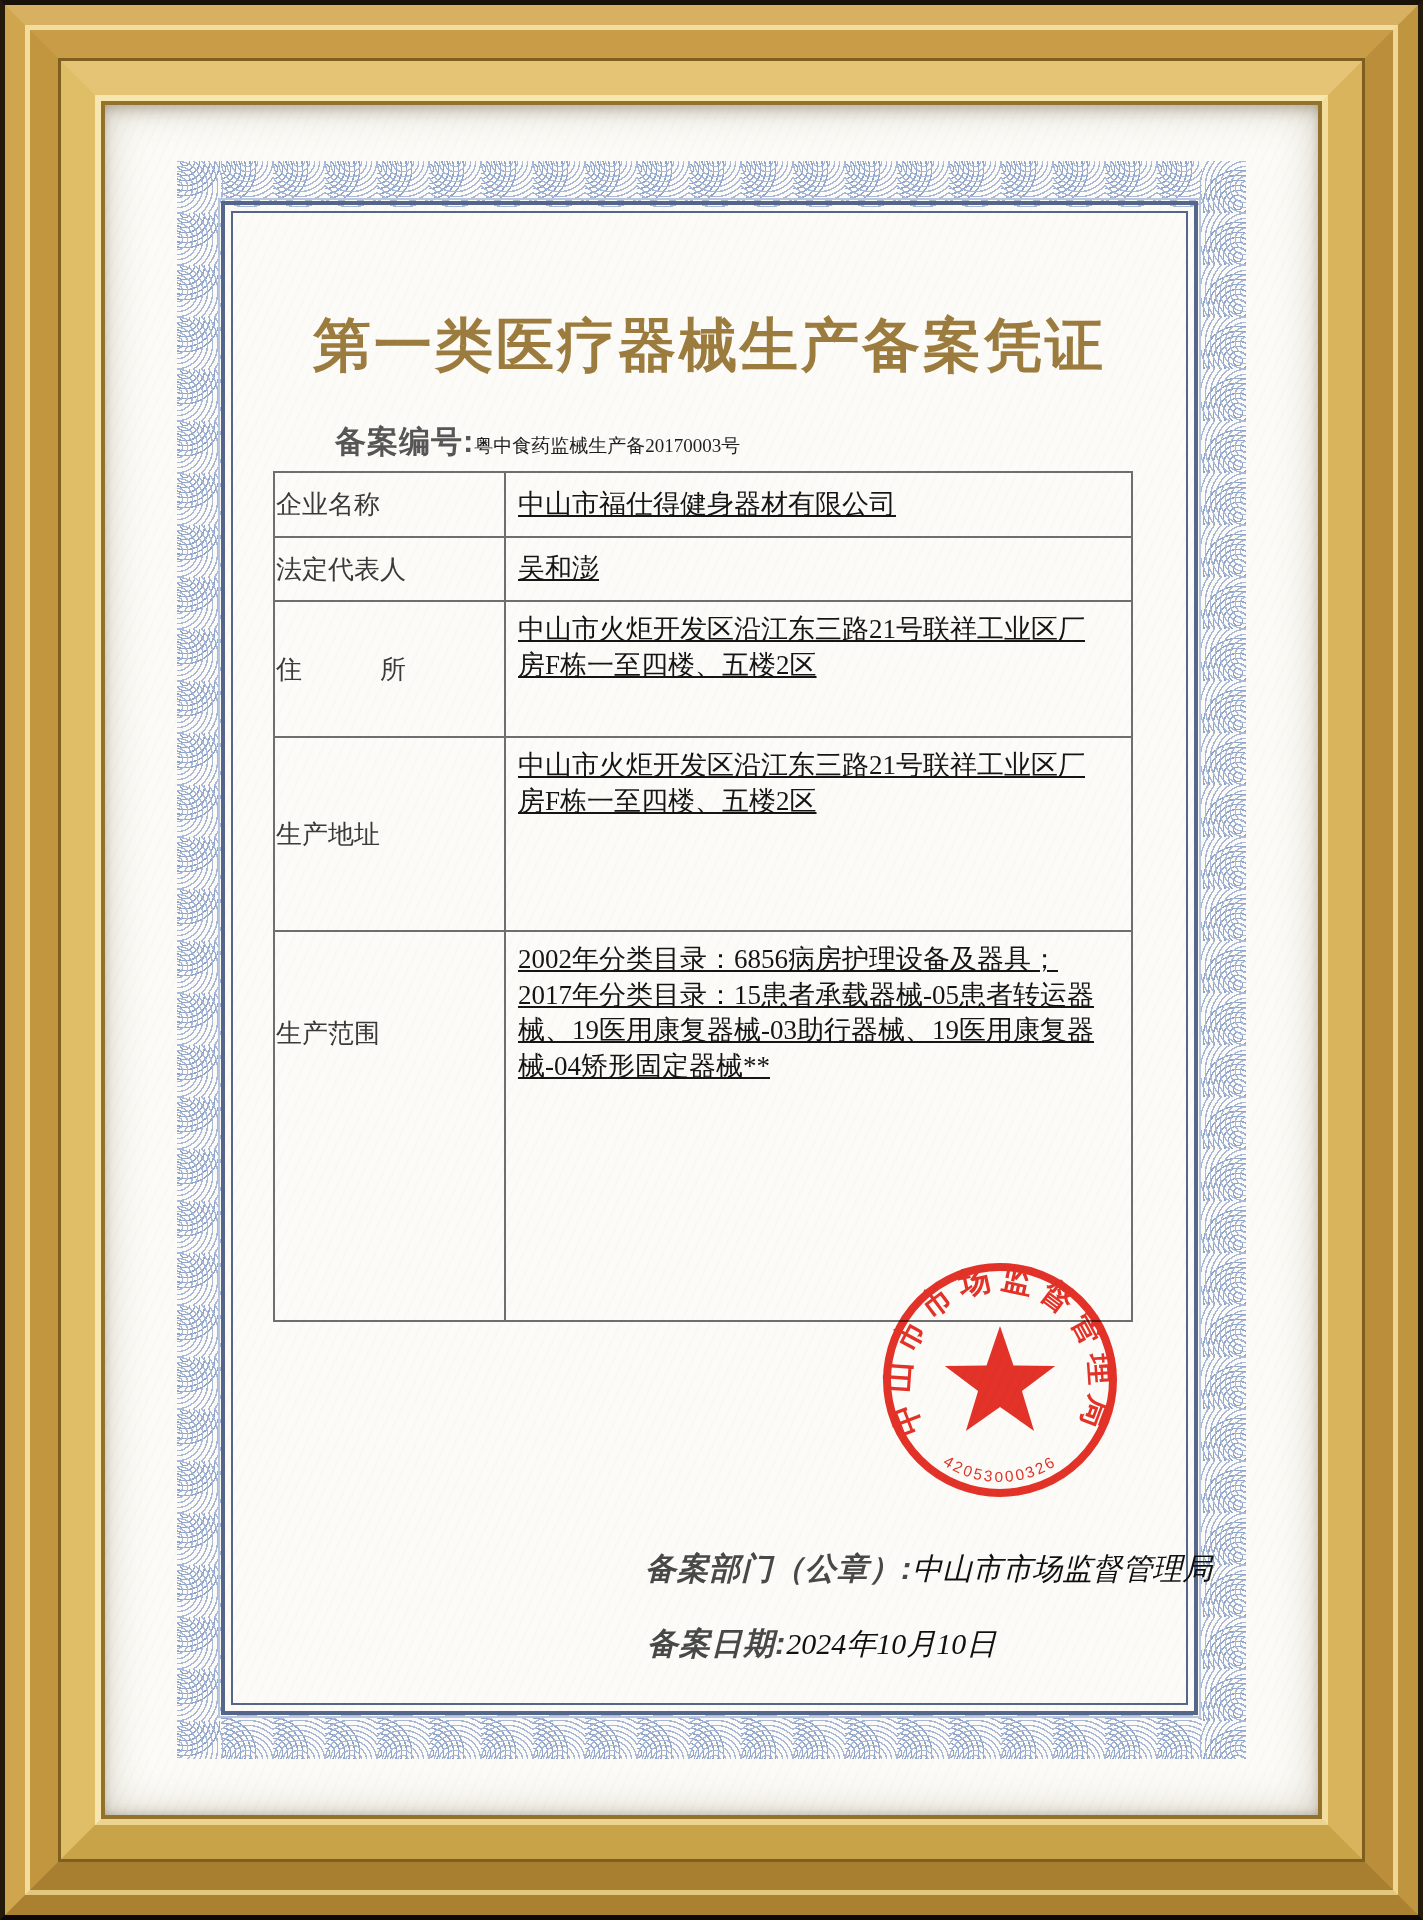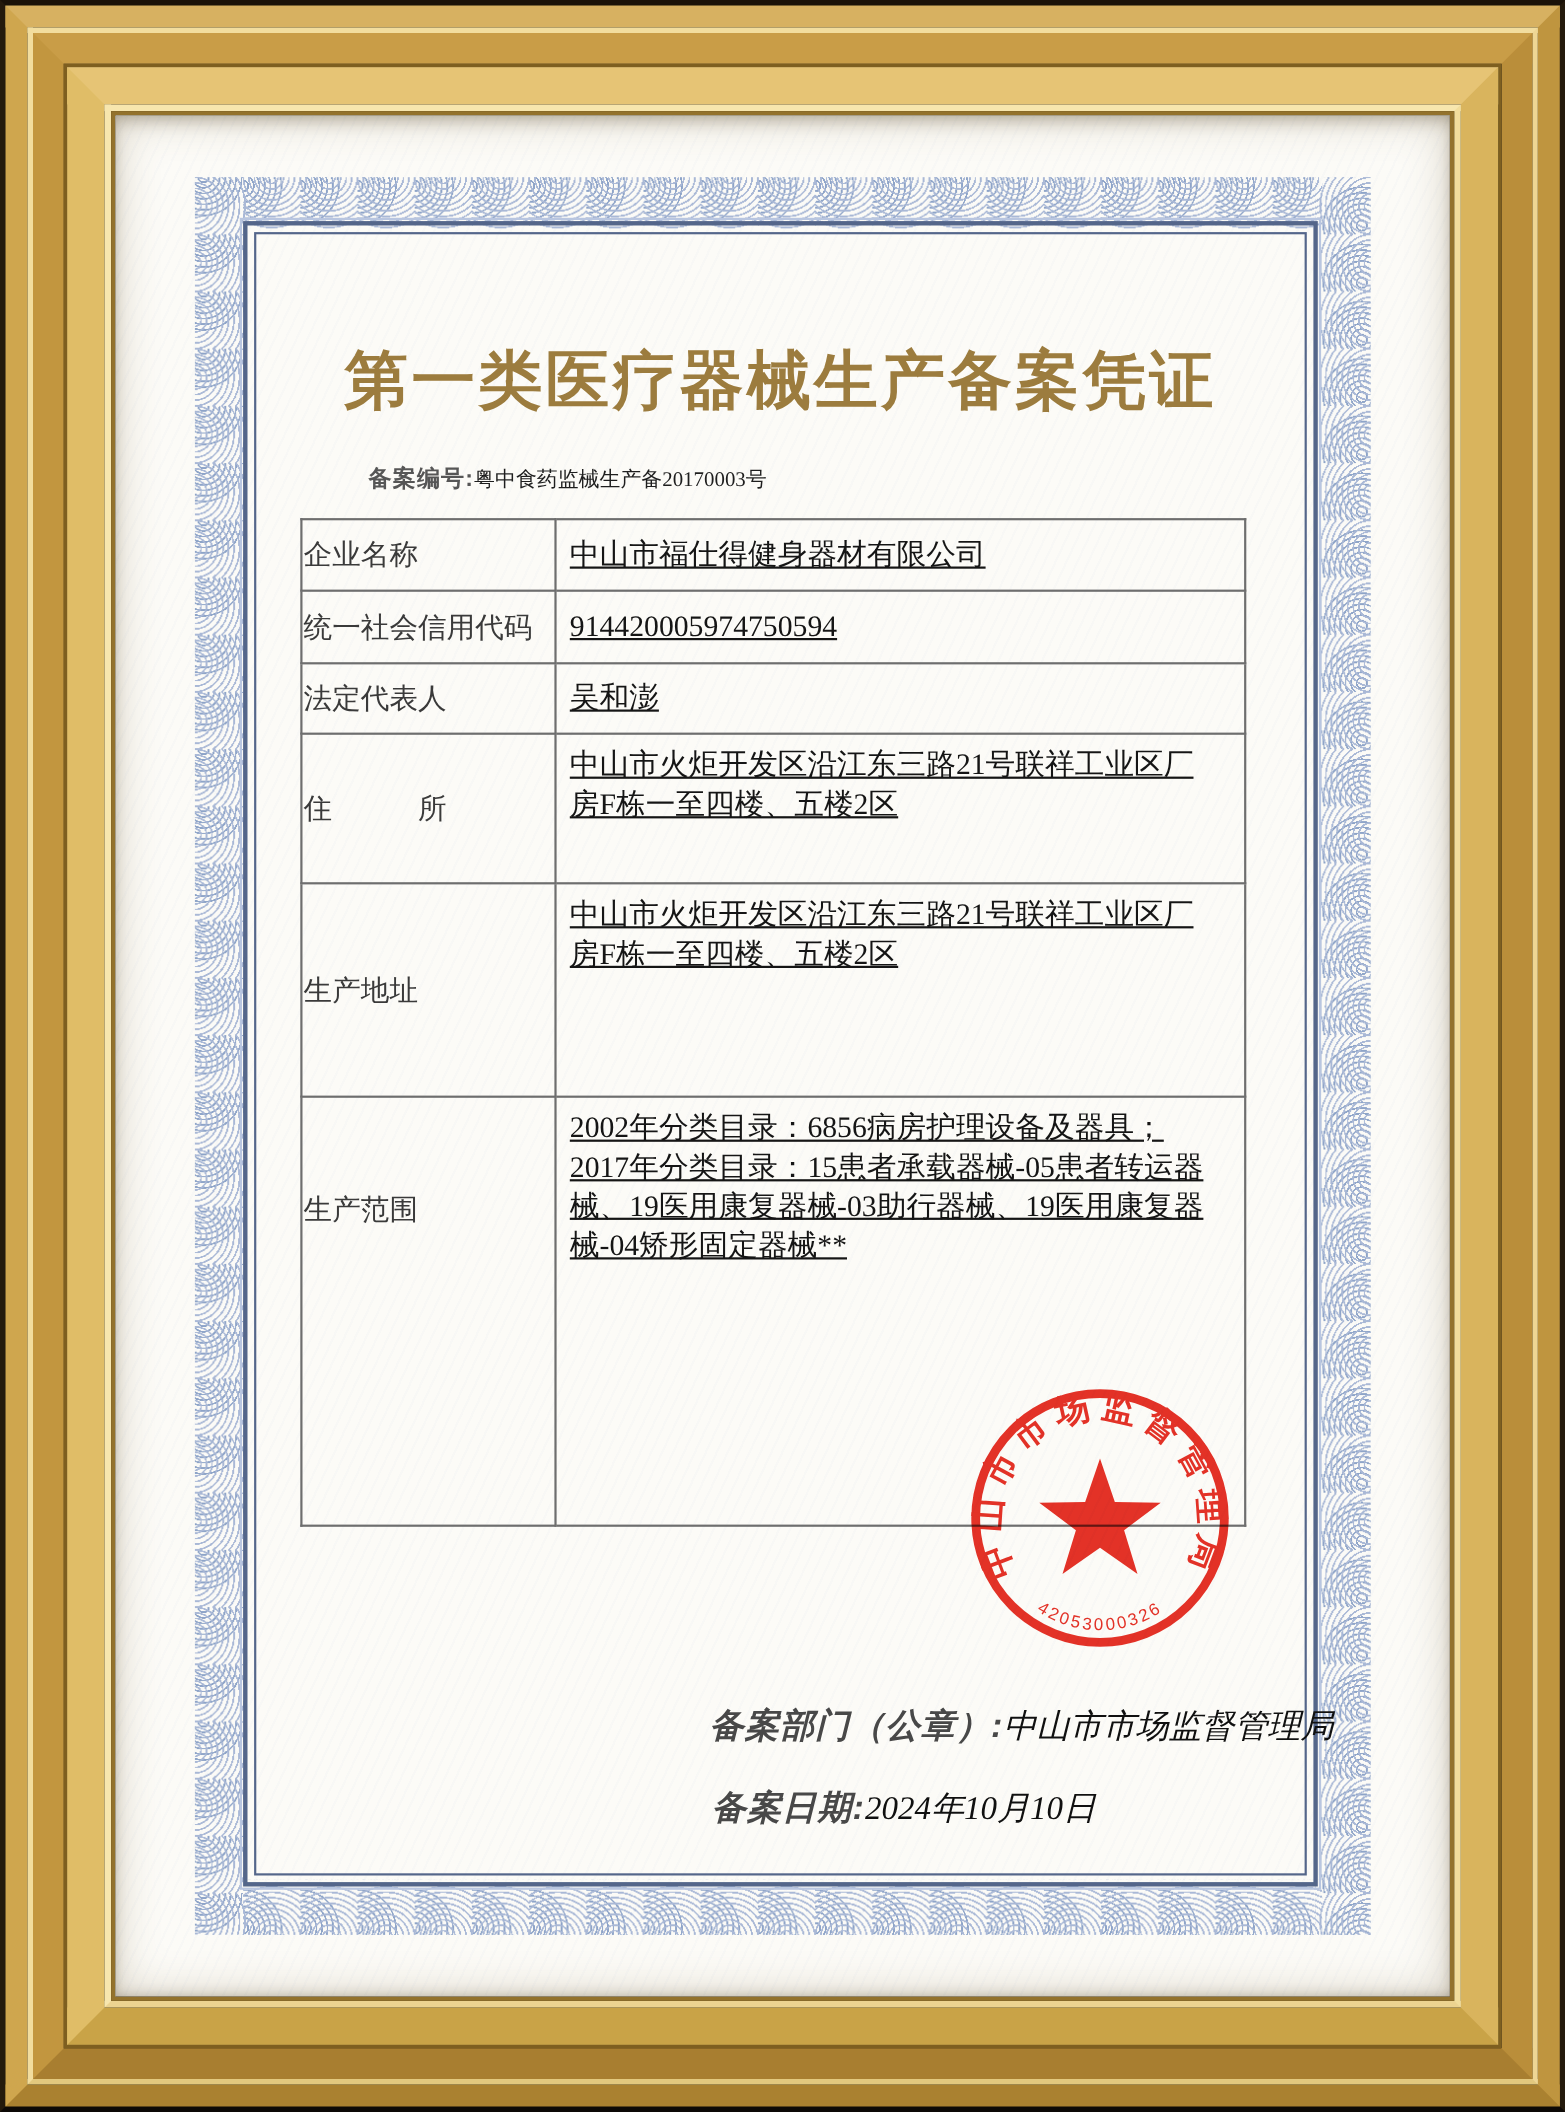--- a/index.html
+++ b/index.html
@@ -36,21 +36,21 @@
       radial-gradient(circle at 50px 26px, rgba(0,0,0,0) 0 5px,#a9b8d6 5px 6.5px,rgba(0,0,0,0) 6.5px 10px,#a9b8d6 10px 11.5px,rgba(0,0,0,0) 11.5px 15px,#a9b8d6 15px 16.5px,rgba(0,0,0,0) 16.5px 20px,#a9b8d6 20px 21.5px,rgba(0,0,0,0) 21.5px 25px,#a9b8d6 25px 26.5px,rgba(0,0,0,0) 26.5px 30px,#a9b8d6 30px 31.5px,rgba(0,0,0,0) 31.5px 35px,#a9b8d6 35px 36.5px,rgba(0,0,0,0) 36.5px 40px,#a9b8d6 40px 41.5px,rgba(0,0,0,0) 41.5px 45px,#a9b8d6 45px 46.5px,rgba(0,0,0,0) 46.5px),
       radial-gradient(circle at 42px 44px, rgba(0,0,0,0) 0 4px,#8ea4c8 4px 5.5px,rgba(0,0,0,0) 5.5px 9px,#8ea4c8 9px 10.5px,rgba(0,0,0,0) 10.5px 14px,#8ea4c8 14px 15.5px,rgba(0,0,0,0) 15.5px 19px,#8ea4c8 19px 20.5px,rgba(0,0,0,0) 20.5px 24px,#8ea4c8 24px 25.5px,rgba(0,0,0,0) 25.5px 29px,#8ea4c8 29px 30.5px,rgba(0,0,0,0) 30.5px 34px,#8ea4c8 34px 35.5px,rgba(0,0,0,0) 35.5px);}
   
   .ib{position:absolute;top:96px;left:116px;right:120px;bottom:100px;border:4px solid #54668a;outline:2px solid #b9c6e0;outline-offset:1px;}
   .ib2{position:absolute;inset:6px;border:2px solid #54668a;}
   .content{position:absolute;inset:0;padding-left:15px;}
   
   .title{position:absolute;top:94px;left:0;right:0;text-align:center;font-size:58px;font-weight:bold;
          color:#9c7c3e;letter-spacing:3px;}
   .regline{position:absolute;top:208px;left:102px;white-space:nowrap;}
-  .reglabel{font-family:"Liberation Sans","DejaVu Sans",sans-serif;font-weight:bold;font-size:21px;color:#565656;letter-spacing:1px;}
+  .reglabel{font-family:"Liberation Sans","DejaVu Sans",sans-serif;font-weight:bold;font-size:31px;color:#565656;letter-spacing:1px;}
   .regvalue{font-size:19px;color:#1e1e1e;}
   table.info{position:absolute;top:258px;left:40px;width:860px;border-collapse:collapse;table-layout:fixed;
              font-size:27px;color:#151515;}
   table.info td{border:2px solid #6e6e6e;}
   td.lab{width:227px;text-align:left;vertical-align:middle;font-size:26px;color:#3a3a3a;}
   td.val{padding:6px 24px 6px 12px;vertical-align:middle;line-height:1.32;text-decoration:underline;}
   tr.h1{height:65px;} tr.h2{height:66px;} tr.h3{height:64px;} tr.h4{height:62px;}
   tr.h5{height:136px;} tr.h6{height:194px;} tr.h7{height:390px;}
   tr.h5 td.val,tr.h6 td.val,tr.h7 td.val{vertical-align:top;padding-top:10px;}
   tr.h7 td.lab{vertical-align:top;padding-top:84px;}
@@ -92,24 +92,20 @@
 
                           <div class="regline">
                             <span class="reglabel">备案编号:</span><span class="regvalue">粤中食药监械生产备20170003号</span>
                           </div>
 
                           <table class="info">
                             <tbody>
                               <tr class="h1">
                                 <td class="lab">企业名称</td>
                                 <td class="val">中山市福仕得健身器材有限公司</td>
-                              </tr>
-                              <tr class="h2">
-                                <td class="lab">统一社会信用代码</td>
-                                <td class="val">914420005974750594</td>
                               </tr>
                               <tr class="h3">
                                 <td class="lab">法定代表人</td>
                                 <td class="val">吴和澎</td>
                               </tr>
                               <tr class="h5">
                                 <td class="lab">住　　　所</td>
                                 <td class="val">中山市火炬开发区沿江东三路21号联祥工业区厂房F栋一至四楼、五楼2区</td>
                               </tr>
                               <tr class="h6">

